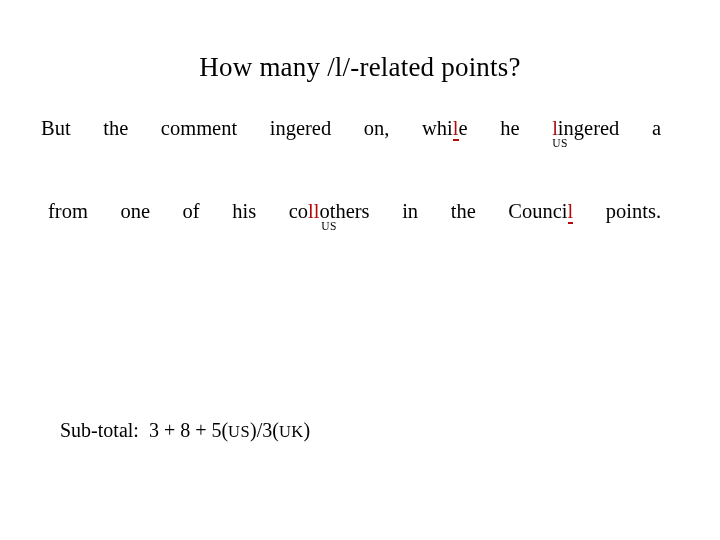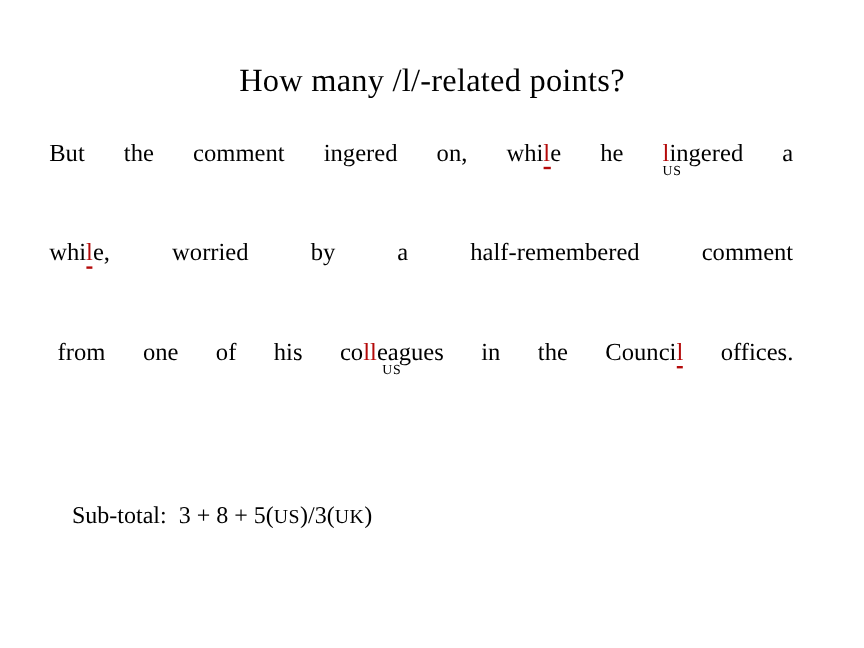--- a/index.html
+++ b/index.html
@@ -131,38 +131,30 @@
       <span>the</span>
       <span>comment</span>
       <span>ingered</span>
       <span>on,</span>
       <span class="tagged"><span>whi</span><span class="l-red underlined">l</span><span>e</span></span>
       <span>he</span>
       <span class="tagged tag-left"><span class="l-red">l</span><span>ingered</span><span class="dialect-tag">US</span></span>
       <span>a</span>
     </div>
 
-    <div class="body-line line-gap-2">
-      <span class="tagged"><span>whi</span><span class="l-red underlined">l</span><span>e,</span></span>
-      <span>worried</span>
-      <span>by</span>
-      <span>a</span>
-      <span>half-remembered</span>
-      <span>comment</span>
-    </div>
 
     <div class="body-line line-indent-3">
       <span>from</span>
       <span>one</span>
       <span>of</span>
       <span>his</span>
-      <span class="tagged"><span>co</span><span class="l-red">ll</span><span>eagues</span><span class="dialect-tag">US</span></span>
+      <span class="tagged"><span>co</span><span class="l-red">ll</span><span>others</span><span class="dialect-tag">US</span></span>
       <span>in</span>
       <span>the</span>
       <span><span>Counci</span><span class="l-red underlined">l</span></span>
-      <span>offices.</span>
+      <span>points.</span>
     </div>
 
   </div>
 
   <div class="subtotal-line"><span>Sub-total:</span><span>&nbsp; </span><span>3 + 8 + 5(</span><span class="sc">US</span><span>)/3(</span><span class="sc">UK</span><span>)</span></div>
 
 </div>
 
 </body></html>

